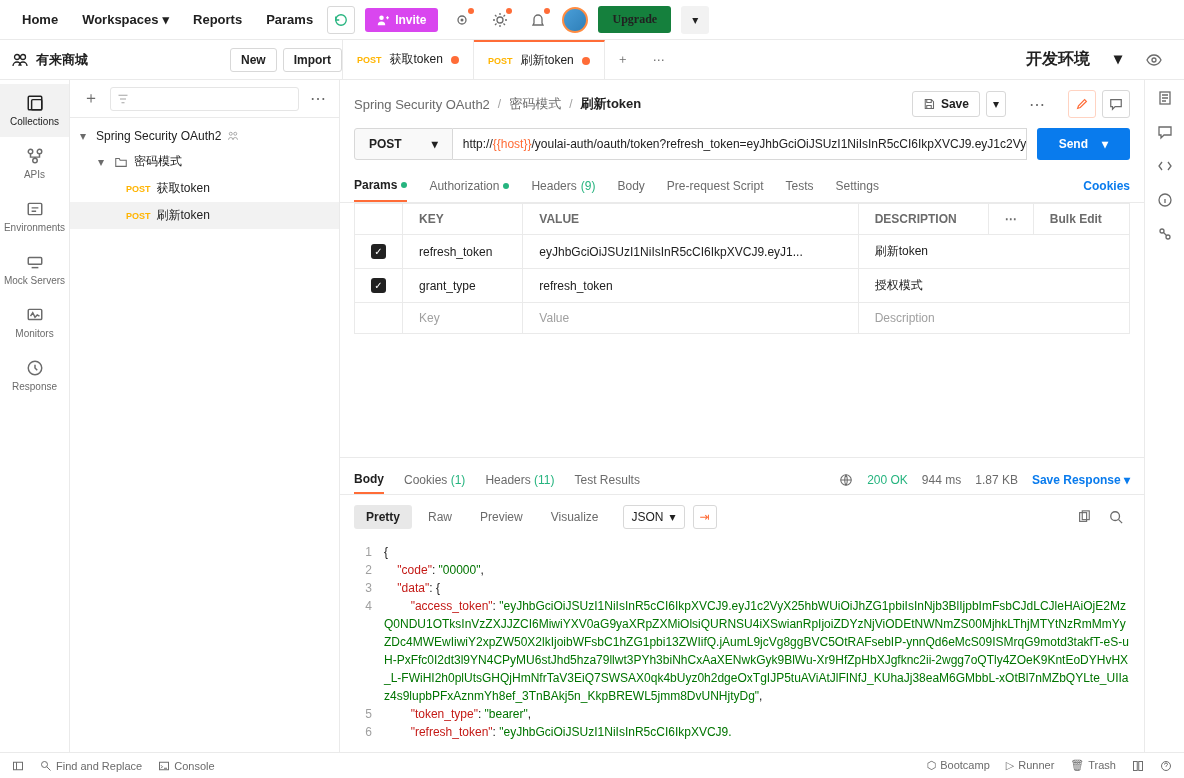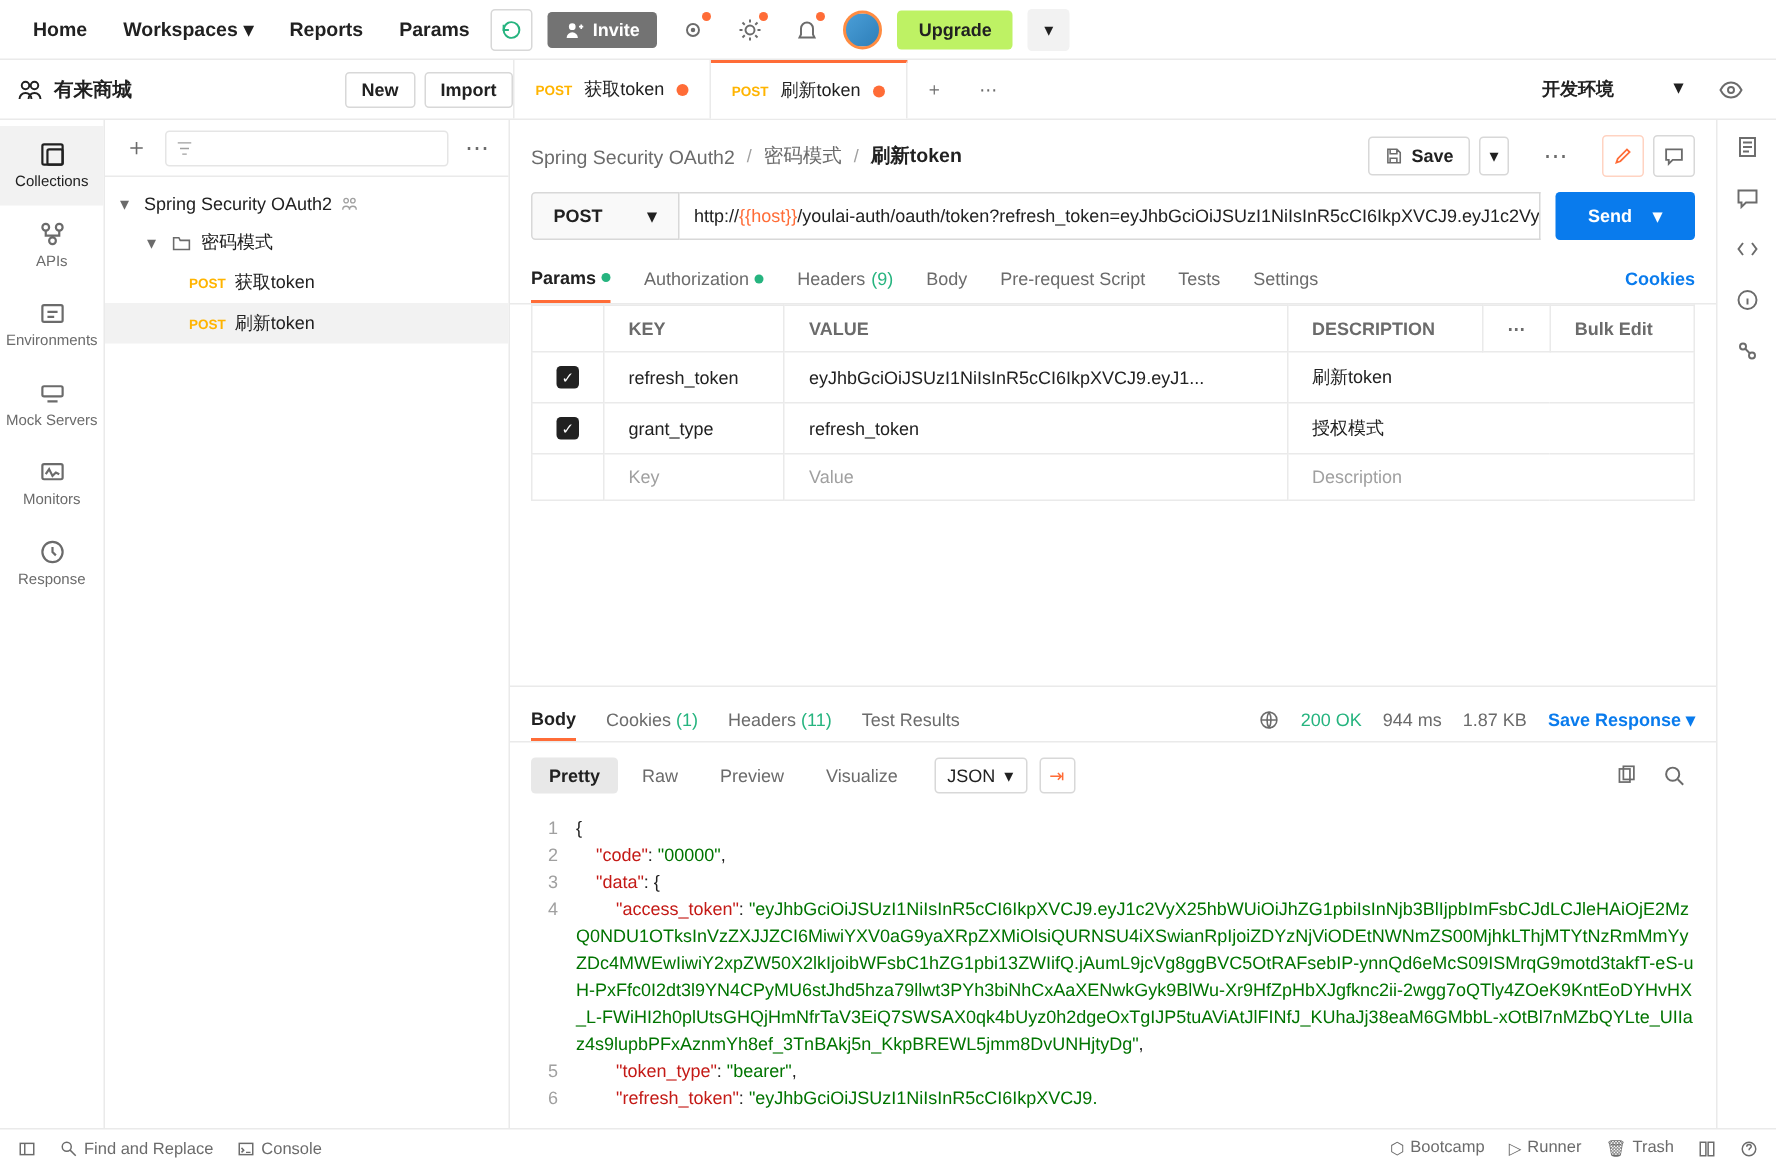--- a/index.html
+++ b/index.html
@@ -5,36 +5,36 @@
 * { margin: 0; padding: 0; box-sizing: border-box; font-family: -apple-system, BlinkMacSystemFont, "Segoe UI", Arial, sans-serif; }
 body { width: 1184px; height: 778px; background: #fff; color: #212121; font-size: 12px; overflow: hidden; display: flex; flex-direction: column; }
 .top-nav { height: 40px; display: flex; align-items: center; padding: 0 12px; border-bottom: 1px solid #eaeaea; gap: 4px; }
 .nav-item { padding: 6px 10px; font-weight: 600; font-size: 13px; cursor: pointer; display: flex; align-items: center; gap: 4px; }
 .nav-item.active { color: #212121; }
 .search-box { flex: 0 0 auto; margin: 0 auto; background: #f2f2f2; border-radius: 3px; padding: 6px 14px; display: flex; align-items: center; gap: 8px; color: #6b6b6b; width: 260px; }
 .top-right { display: flex; align-items: center; gap: 10px; }
 .icon-btn { width: 28px; height: 28px; display: flex; align-items: center; justify-content: center; cursor: pointer; position: relative; border-radius: 3px; }
 .icon-btn.bordered { border: 1px solid #d8d8d8; }
 .dot-orange { position: absolute; top: 2px; right: 2px; width: 6px; height: 6px; background: #ff6c37; border-radius: 50%; }
-.invite-btn { background: #737373; color: #fff; border-radius: 3px; padding: 5px 12px; font-weight: 600; display: flex; align-items: center; gap: 6px; cursor: pointer; }
-.upgrade-btn { background: #bef264; border-radius: 3px; padding: 6px 14px; font-weight: 600; cursor: pointer; }
+.invite-btn { background: #d946ef; color: #fff; border-radius: 3px; padding: 5px 12px; font-weight: 600; display: flex; align-items: center; gap: 6px; cursor: pointer; }
+.upgrade-btn { background: #15803d; border-radius: 3px; padding: 6px 14px; font-weight: 600; cursor: pointer; font-family: Liberation Serif, serif; }
 .chevron-box { width: 28px; height: 28px; background: #f2f2f2; display: flex; align-items: center; justify-content: center; border-radius: 3px; }
 .avatar { width: 26px; height: 26px; border-radius: 50%; background: linear-gradient(135deg,#4a9ed8,#2e7fb8); border: 2px solid #ff8c42; }
 
 .workspace-bar { height: 40px; display: flex; align-items: center; padding: 0 12px; border-bottom: 1px solid #eaeaea; }
 .ws-left { display: flex; align-items: center; gap: 8px; font-weight: 600; font-size: 13px; flex: 0 0 330px; }
 .ws-btns { display: flex; gap: 6px; margin-left: auto; }
 .ws-btn { border: 1px solid #d8d8d8; background: #fff; padding: 4px 10px; border-radius: 3px; font-size: 12px; font-weight: 600; cursor: pointer; }
 .tabs-row { display: flex; align-items: center; flex: 1; border-left: 1px solid #eaeaea; height: 100%; }
 .req-tab { display: flex; align-items: center; gap: 8px; padding: 0 14px; height: 100%; border-right: 1px solid #eaeaea; font-size: 12px; cursor: pointer; position: relative; }
 .req-tab.active { border-top: 2px solid #ff6c37; background: #fff; }
 .req-tab .method { color: #ffb400; font-size: 9px; font-weight: 700; }
 .req-tab .close-dot { width: 8px; height: 8px; background: #ff6c37; border-radius: 50%; }
 .plus-tab { width: 36px; display: flex; align-items: center; justify-content: center; color: #6b6b6b; cursor: pointer; }
-.env-select { margin-left: auto; display: flex; align-items: flex-start; gap: 40px; padding: 0 14px; font-size: 12px; font-weight: 600; }
+.env-select { margin-left: auto; display: flex; align-items: flex-start; gap: 24px; padding: 0 14px; font-size: 16px; font-weight: 600; }
 
 .main-area { display: flex; flex: 1; overflow: hidden; }
 .left-rail { width: 70px; border-right: 1px solid #eaeaea; display: flex; flex-direction: column; align-items: center; padding-top: 4px; }
 .rail-item { width: 100%; padding: 10px 0; display: flex; flex-direction: column; align-items: center; gap: 4px; font-size: 10px; color: #6b6b6b; cursor: pointer; }
 .rail-item.active { background: #f2f2f2; color: #212121; }
 .rail-icon { width: 18px; height: 18px; }
 
 .sidebar { width: 270px; border-right: 1px solid #eaeaea; display: flex; flex-direction: column; }
 .sidebar-toolbar { height: 38px; display: flex; align-items: center; padding: 0 10px; gap: 8px; border-bottom: 1px solid #eaeaea; }
 .sb-plus { width: 22px; text-align: center; color: #6b6b6b; cursor: pointer; font-size: 16px; }

